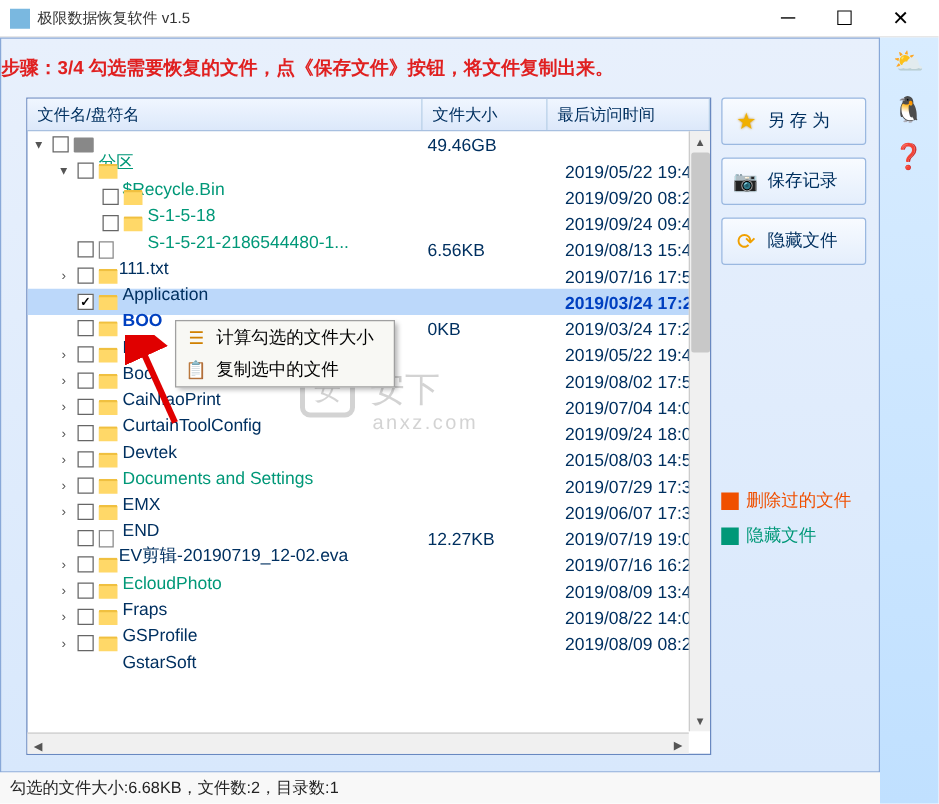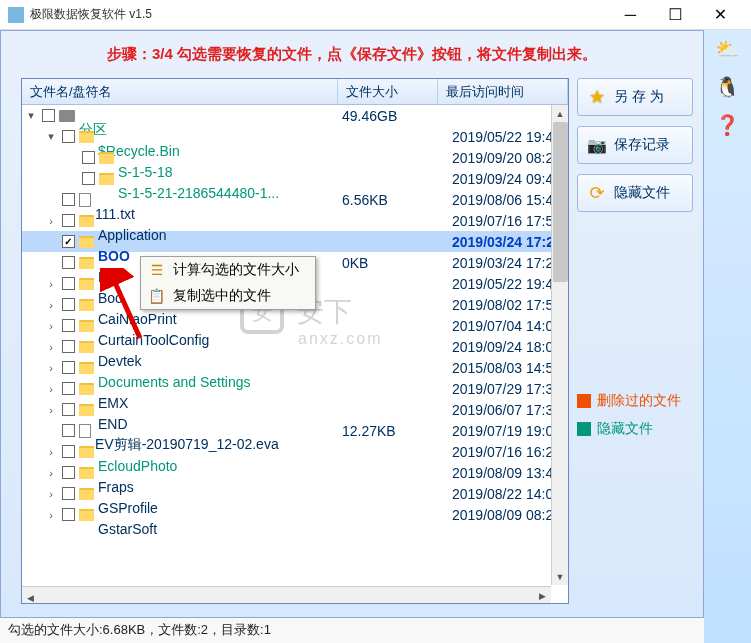--- a/index.html
+++ b/index.html
@@ -5,21 +5,21 @@
 * { margin: 0; padding: 0; box-sizing: border-box; font-family: "Microsoft YaHei", "SimSun", sans-serif; }
 body { background: #fff; width: 751px; height: 643px; position: relative; overflow: hidden; }
 
 .titlebar { height: 30px; background: #fff; border-bottom: 1px solid #e0e0e0; display: flex; align-items: center; padding: 0 8px; }
 .titlebar .app-icon { width: 16px; height: 16px; background: #7ab8e0; margin-right: 6px; }
 .titlebar .title { font-size: 12px; color: #333; flex: 1; }
 .titlebar .win-btn { width: 45px; height: 30px; display: flex; align-items: center; justify-content: center; cursor: pointer; }
 
 .main-area { position: absolute; top: 30px; left: 0; right: 47px; bottom: 25px; background: linear-gradient(180deg, #e8f0fc 0%, #d8e8fc 100%); border: 1px solid #88a8d8; }
 
-.instruction { text-align: center; padding: 14px 0; font-size: 15px; color: #e02020; font-weight: bold; }
+.instruction { text-align: left; padding: 14px 0; font-size: 15px; color: #e02020; font-weight: bold; }
 
 .content-row { display: flex; padding: 0 10px 10px 20px; height: calc(100% - 50px); }
 
 .file-panel { flex: 1; background: #fff; border: 1px solid #6888c0; display: flex; flex-direction: column; position: relative; }
 
 .cols-header { display: flex; background: linear-gradient(180deg, #f0f6ff 0%, #dce8fa 100%); border-bottom: 1px solid #a8c0e0; height: 26px; }
 .cols-header .col { padding: 4px 8px; font-size: 13px; color: #003060; border-right: 1px solid #b8d0e8; }
 .col-name { flex: 1; }
 .col-size { width: 100px; }
 .col-time { width: 130px; }
@@ -136,21 +136,21 @@
             <span class="folder-icon"></span>
             <span class="label hidden">S-1-5-21-2186544480-1...</span>
             <span class="cell-time">2019/09/24 09:4</span>
           </div>
           <div class="row" style="padding-left: 22px;">
             <span class="exp"></span>
             <span class="chk"></span>
             <span class="file-icon"></span>
             <span class="label">111.txt</span>
             <span class="cell-size">6.56KB</span>
-            <span class="cell-time">2019/08/06 15:4</span>
+            <span class="cell-time">2019/08/13 15:4</span>
           </div>
           <div class="row" style="padding-left: 22px;">
             <span class="exp">›</span>
             <span class="chk"></span>
             <span class="folder-icon"></span>
             <span class="label">Application</span>
             <span class="cell-time">2019/07/16 17:5</span>
           </div>
           <div class="row selected" style="padding-left: 22px;">
             <span class="exp"></span>

